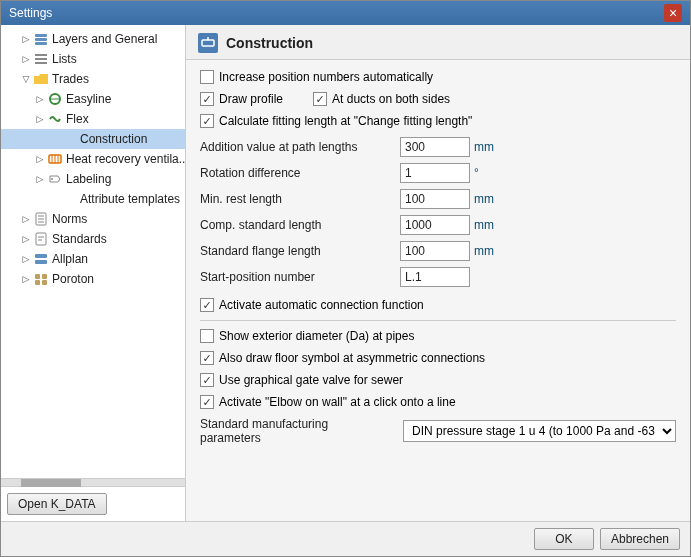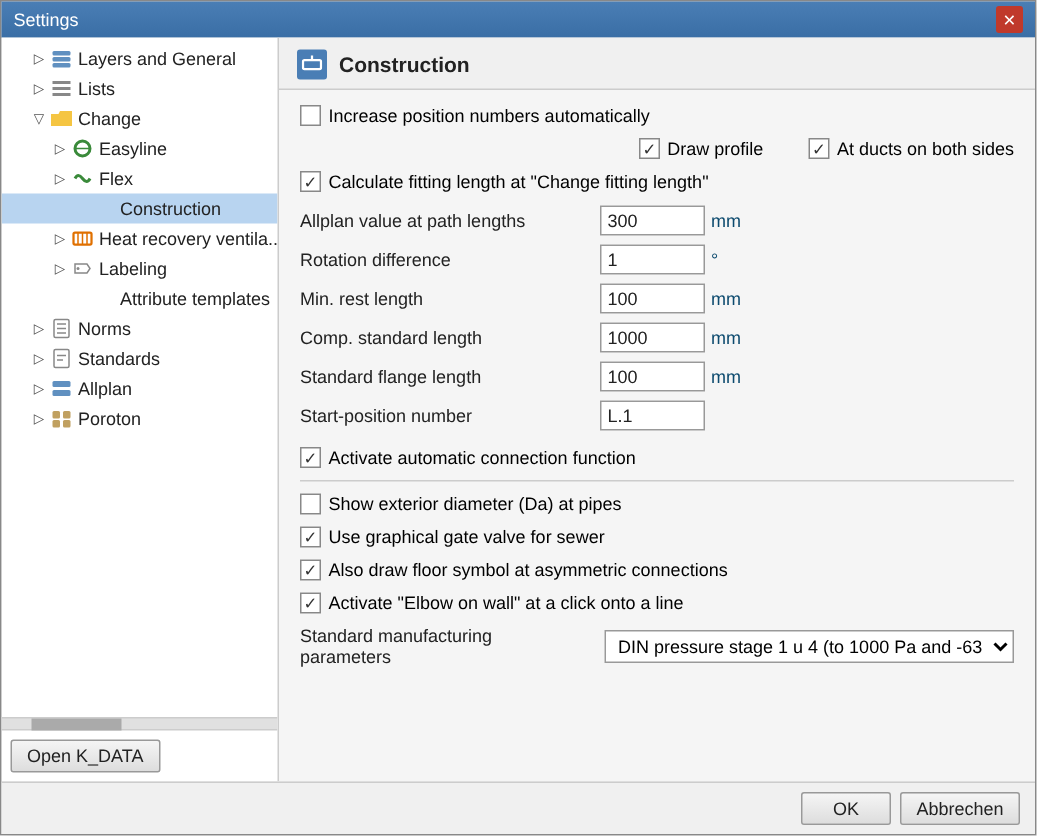--- a/index.html
+++ b/index.html
@@ -197,21 +197,20 @@
     .cb.checked::after {
       content: '✓';
       font-size: 11px;
       color: #333;
     }
     .row-two-checks {
       display: flex;
       gap: 30px;
       align-items: center;
       margin-bottom: 8px;
-      justify-content: flex-end;
     }
     .param-section {
       margin: 6px 0 10px 0;
     }
     .param-row {
       display: flex;
       align-items: center;
       margin-bottom: 4px;
       height: 22px;
     }
@@ -318,21 +317,21 @@
         </div>
 
         <div class="tree-item indent1">
           <span class="tree-expand">▽</span>
           <span class="tree-icon">
             <svg width="14" height="12" viewBox="0 0 14 12">
                 <path d="M0,3 L0,11 L14,11 L14,3 Z" fill="#f5c542"></path>
                 <path d="M0,3 L5,3 L6,1 L14,1 L14,3 Z" fill="#f5c542"></path>
               </svg>
           </span>
-          <span class="tree-label">Change</span>
+          <span class="tree-label">Trades</span>
         </div>
 
         <div class="tree-item indent2">
           <span class="tree-expand">▷</span>
           <span class="tree-icon">
             <svg width="14" height="14" viewBox="0 0 14 14">
                 <ellipse cx="7" cy="7" rx="5" ry="5" stroke="#3a8a3a" stroke-width="2" fill="none"></ellipse>
                 <line x1="2" y1="7" x2="12" y2="7" stroke="#3a8a3a" stroke-width="1"></line>
               </svg>
           </span>
@@ -478,21 +477,21 @@
         <div class="section-row">
           <label class="checkbox-label">
             <span class="cb checked"></span>
             <span>Calculate fitting length at "Change fitting length"</span>
           </label>
         </div>
 
         <div class="param-section">
 
           <div class="param-row">
-            <span class="param-label">Allplan value at path lengths</span>
+            <span class="param-label">Addition value at path lengths</span>
             <input type="text" class="param-input" value="300" style="">
             <span class="param-unit">mm</span>
           </div>
 
           <div class="param-row">
             <span class="param-label">Rotation difference</span>
             <input type="text" class="param-input" value="1" style="">
             <span class="param-unit">°</span>
           </div>
 
@@ -533,28 +532,28 @@
         <div class="section-row">
           <label class="checkbox-label">
             <span class="cb"></span>
             <span>Show exterior diameter (Da) at pipes</span>
           </label>
         </div>
 
         <div class="section-row">
           <label class="checkbox-label">
             <span class="cb checked"></span>
+            <span>Also draw floor symbol at asymmetric connections</span>
+          </label>
+        </div>
+
+        <div class="section-row">
+          <label class="checkbox-label">
+            <span class="cb checked"></span>
             <span>Use graphical gate valve for sewer</span>
-          </label>
-        </div>
-
-        <div class="section-row">
-          <label class="checkbox-label">
-            <span class="cb checked"></span>
-            <span>Also draw floor symbol at asymmetric connections</span>
           </label>
         </div>
 
         <div class="section-row">
           <label class="checkbox-label">
             <span class="cb checked"></span>
             <span>Activate "Elbow on wall" at a click onto a line</span>
           </label>
         </div>
 

